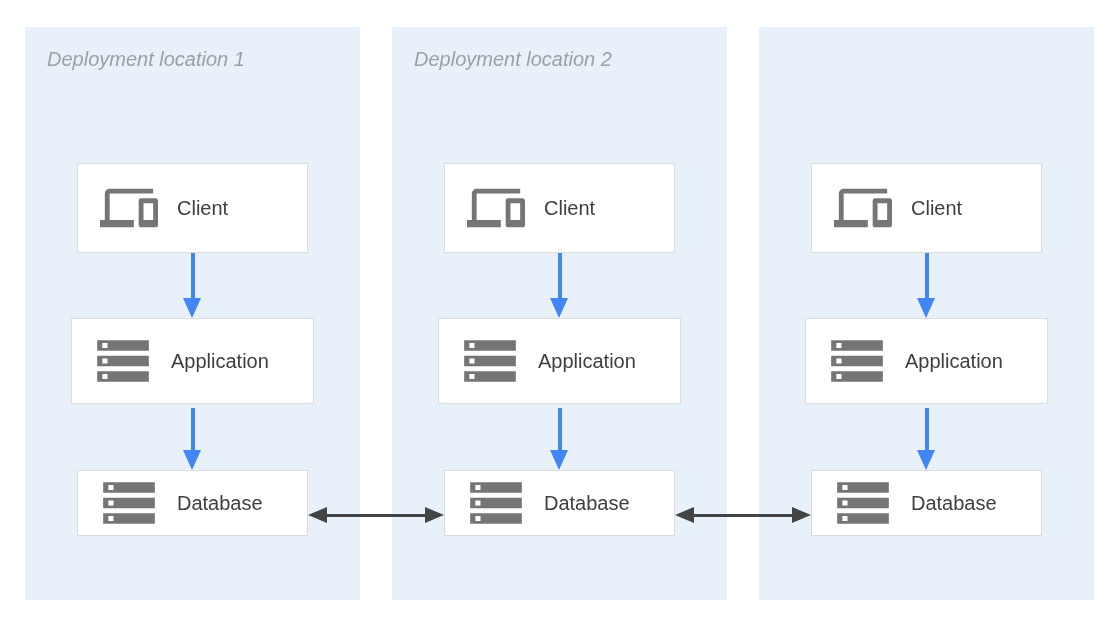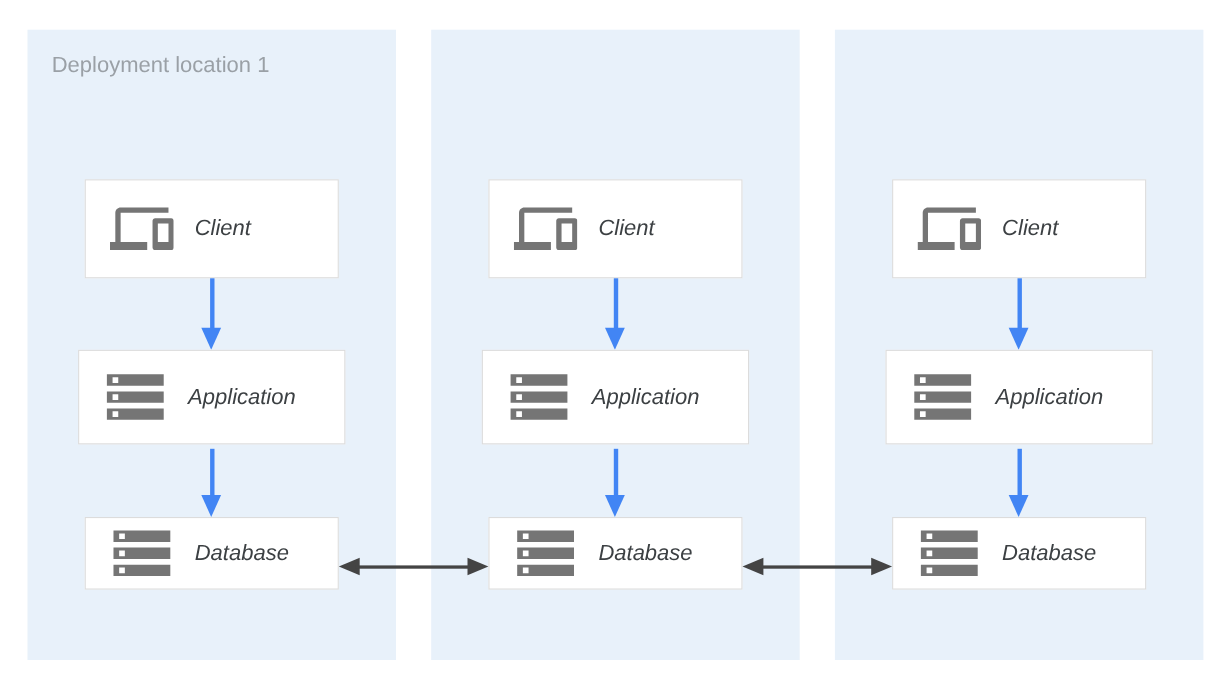--- a/index.html
+++ b/index.html
@@ -12,28 +12,28 @@
     --title-color:#9AA0A6;
     --label-color:#3C4043;
   }
   html,body{margin:0;padding:0;background:#FFFFFF;}
   body{width:1120px;height:636px;font-family:"Liberation Sans",sans-serif;}
   .canvas{position:relative;width:1120px;height:636px;background:#FFFFFF;overflow:hidden;}
   .panel{position:absolute;top:27px;width:335px;height:573px;background:var(--panel-bg);}
   .panel-1{left:25px;}
   .panel-2{left:392px;}
   .panel-3{left:759px;}
-  .panel-title{position:absolute;top:21px;left:22px;margin:0;font-size:20px;font-weight:400;color:var(--title-color);}
+  .panel-title{position:absolute;top:21px;left:22px;margin:0;font-size:20px;font-weight:400;color:var(--title-color);font-style:italic;}
   .node{position:absolute;box-sizing:border-box;background:var(--node-bg);border:1px solid var(--node-border);display:flex;align-items:center;padding-left:20px;}
   .node-client{left:52px;top:136px;width:231px;height:90px;}
   .node-app{left:46px;top:291px;width:243px;height:86px;}
   .node-db{left:52px;top:443px;width:231px;height:66px;}
   .icon{width:62px;display:flex;align-items:center;justify-content:center;color:var(--icon-color);flex:0 0 62px;}
   .icon svg{display:block;fill:currentColor;}
-  .node-label{margin-left:17px;font-size:20px;color:var(--label-color);white-space:nowrap;font-style:italic;}
+  .node-label{margin-left:17px;font-size:20px;color:var(--label-color);white-space:nowrap;}
   .varrow{position:absolute;left:158px;width:19px;}
   .varrow-1{top:226px;height:65px;}
   .varrow-2{top:381px;height:62px;}
   .vshaft{display:block;position:absolute;left:7.5px;top:0;bottom:16px;width:4px;background:var(--flow-color);}
   .vhead{display:block;position:absolute;bottom:0;left:0;width:0;height:0;
          border-left:9.5px solid transparent;border-right:9.5px solid transparent;border-top:20px solid var(--flow-color);}
   .harrow{position:absolute;top:507px;width:136px;height:16px;}
   .harrow-1{left:308px;}
   .harrow-2{left:675px;}
   .hshaft{display:block;position:absolute;left:15px;right:15px;top:6.5px;height:3px;background:var(--repl-color);}
@@ -86,20 +86,21 @@
       <span class="icon">
           <svg width="62" height="62">
             <use href="#sym-storage"></use>
           </svg>
         </span>
       <span class="node-label">Database</span>
     </div>
   </section>
 
   <section class="panel panel-2">
+    <h2 class="panel-title">Deployment location 2</h2>
     <div class="node node-client">
       <span class="icon">
           <svg width="58" height="58">
             <use href="#sym-devices"></use>
           </svg>
         </span>
       <span class="node-label">Client</span>
     </div>
     <div class="varrow varrow-1">
         <i class="vshaft"></i>

